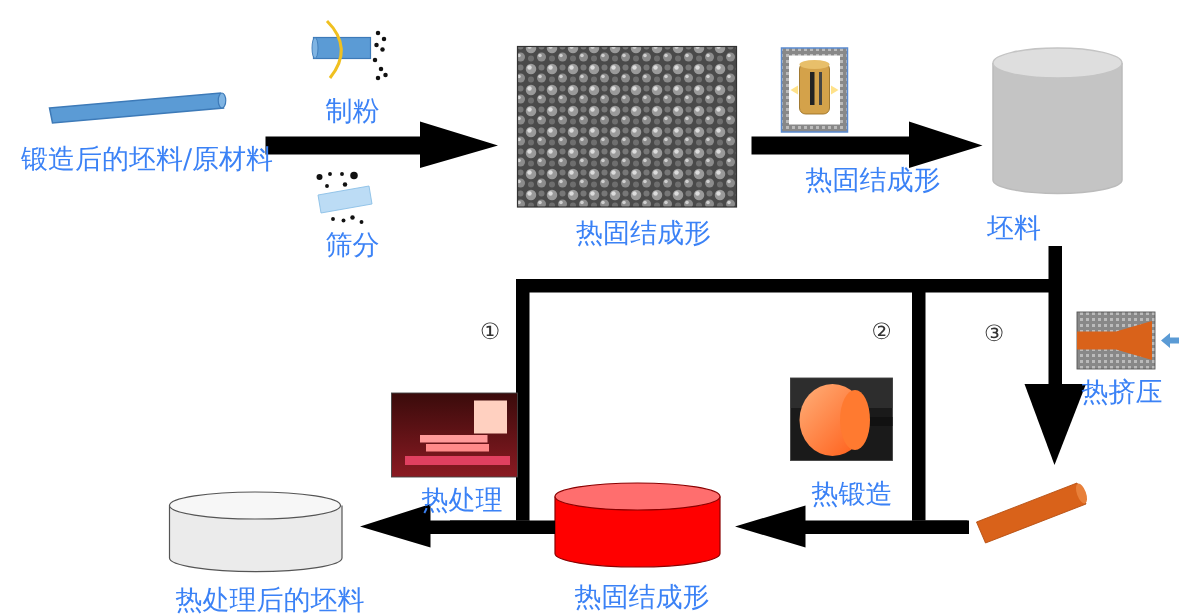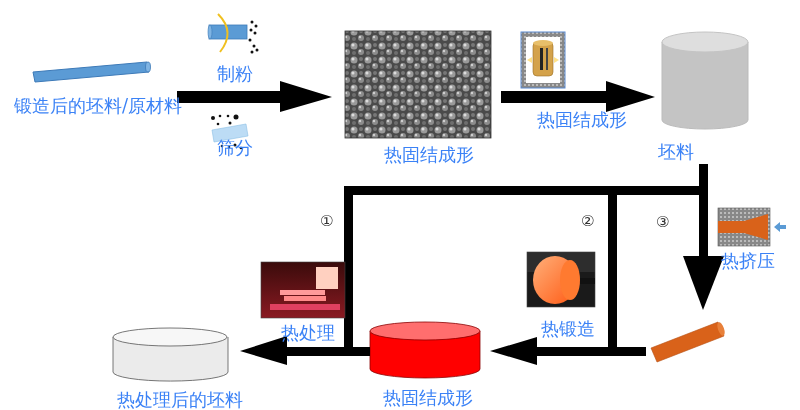--- a/index.html
+++ b/index.html
@@ -141,21 +141,21 @@
   <polygon points="370,347 287,347 287,336 240,351 287,365 287,356 370,356" fill="#000"></polygon>
 
   <g>
     <path d="M113,337 L113,372 A57,9 0 0 0 228,372 L228,337" fill="#ebebeb" stroke="#555" stroke-width="0.8"></path>
     <ellipse cx="170" cy="337" rx="57" ry="9" fill="#f7f7f7" stroke="#555" stroke-width="0.8"></ellipse>
   </g>
 </svg>
 
 <div class="label" style="left:14px; top:94px;">锻造后的坯料/原材料</div>
 <div class="label" style="left:217px; top:62px;">制粉</div>
-<div class="label" style="left:217px; top:136px;">筛分</div>
+<div class="label" style="left:217px; top:151px;">筛分</div>
 <div class="label" style="left:384px; top:143px;">热固结成形</div>
 <div class="label" style="left:515px; top:108px;margin-left:22px;">热固结成形</div>
 <div class="label" style="left:658px; top:140px;">坯料</div>
 <div class="label" style="left:721px; top:249px;">热挤压</div>
 <div class="label" style="left:541px; top:317px;">热锻造</div>
 <div class="label" style="left:281px; top:321px;">热处理</div>
 <div class="label" style="left:383px; top:386px;">热固结成形</div>
 <div class="label" style="left:117px; top:388px;text-align:right;">热处理后的坯料</div>
 
 <div class="num" style="left:320px; top:212px;">①</div>

